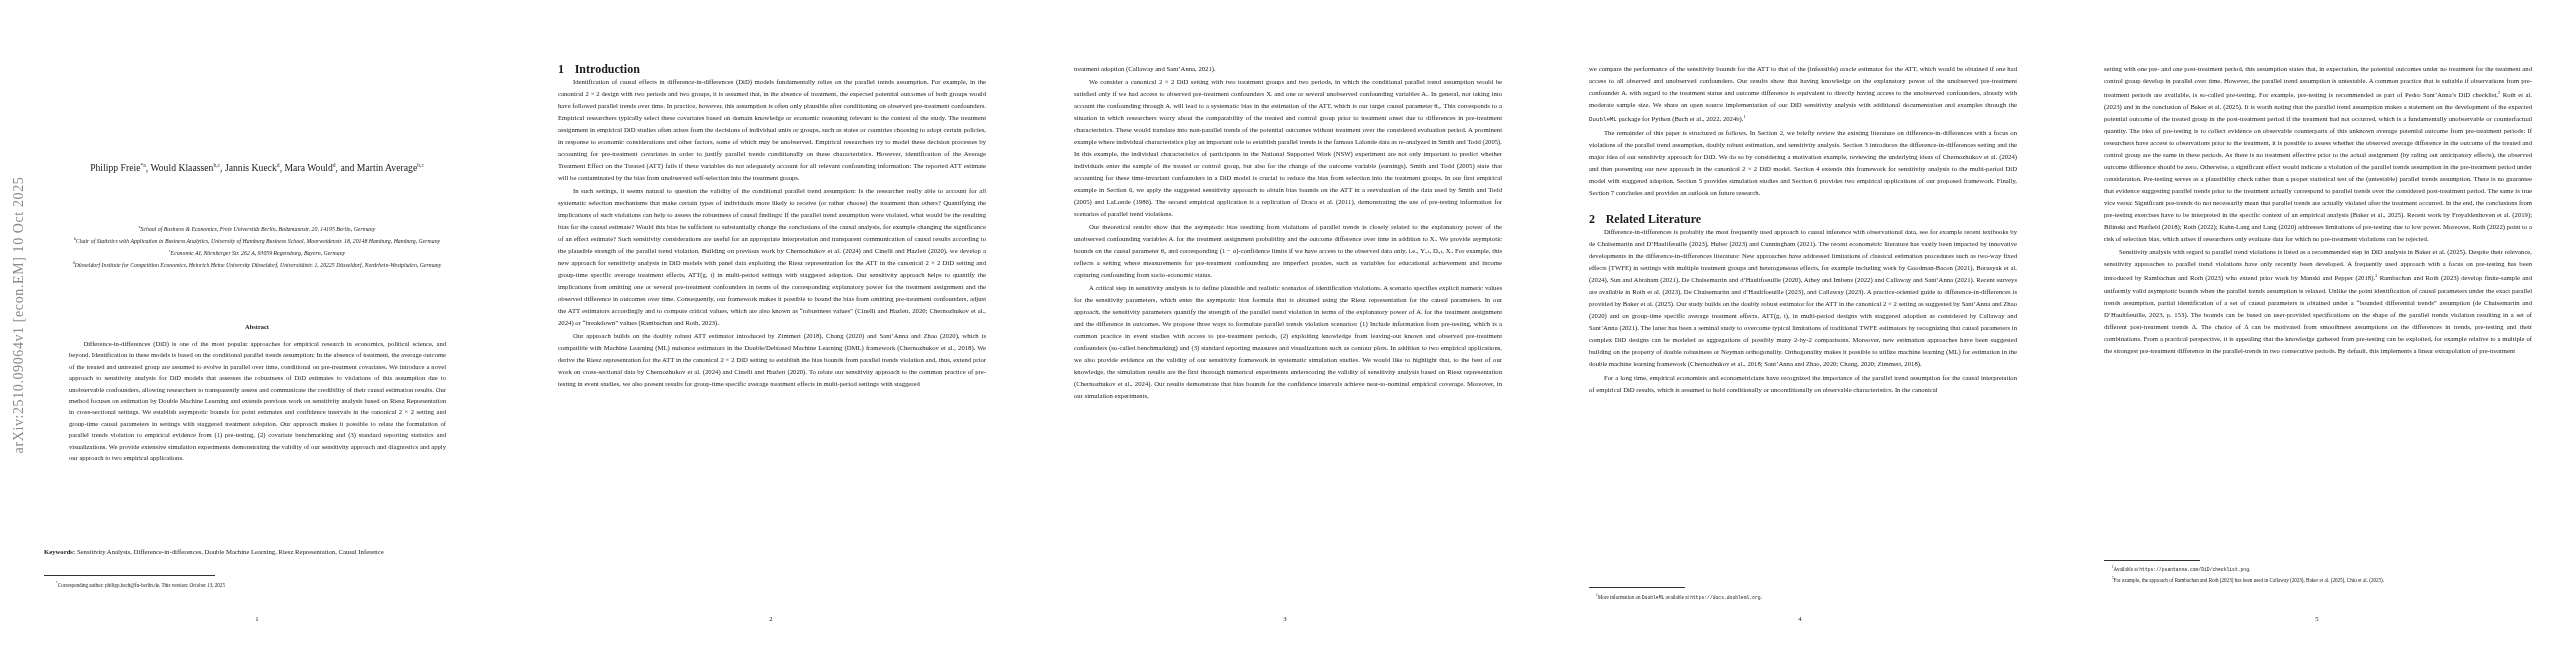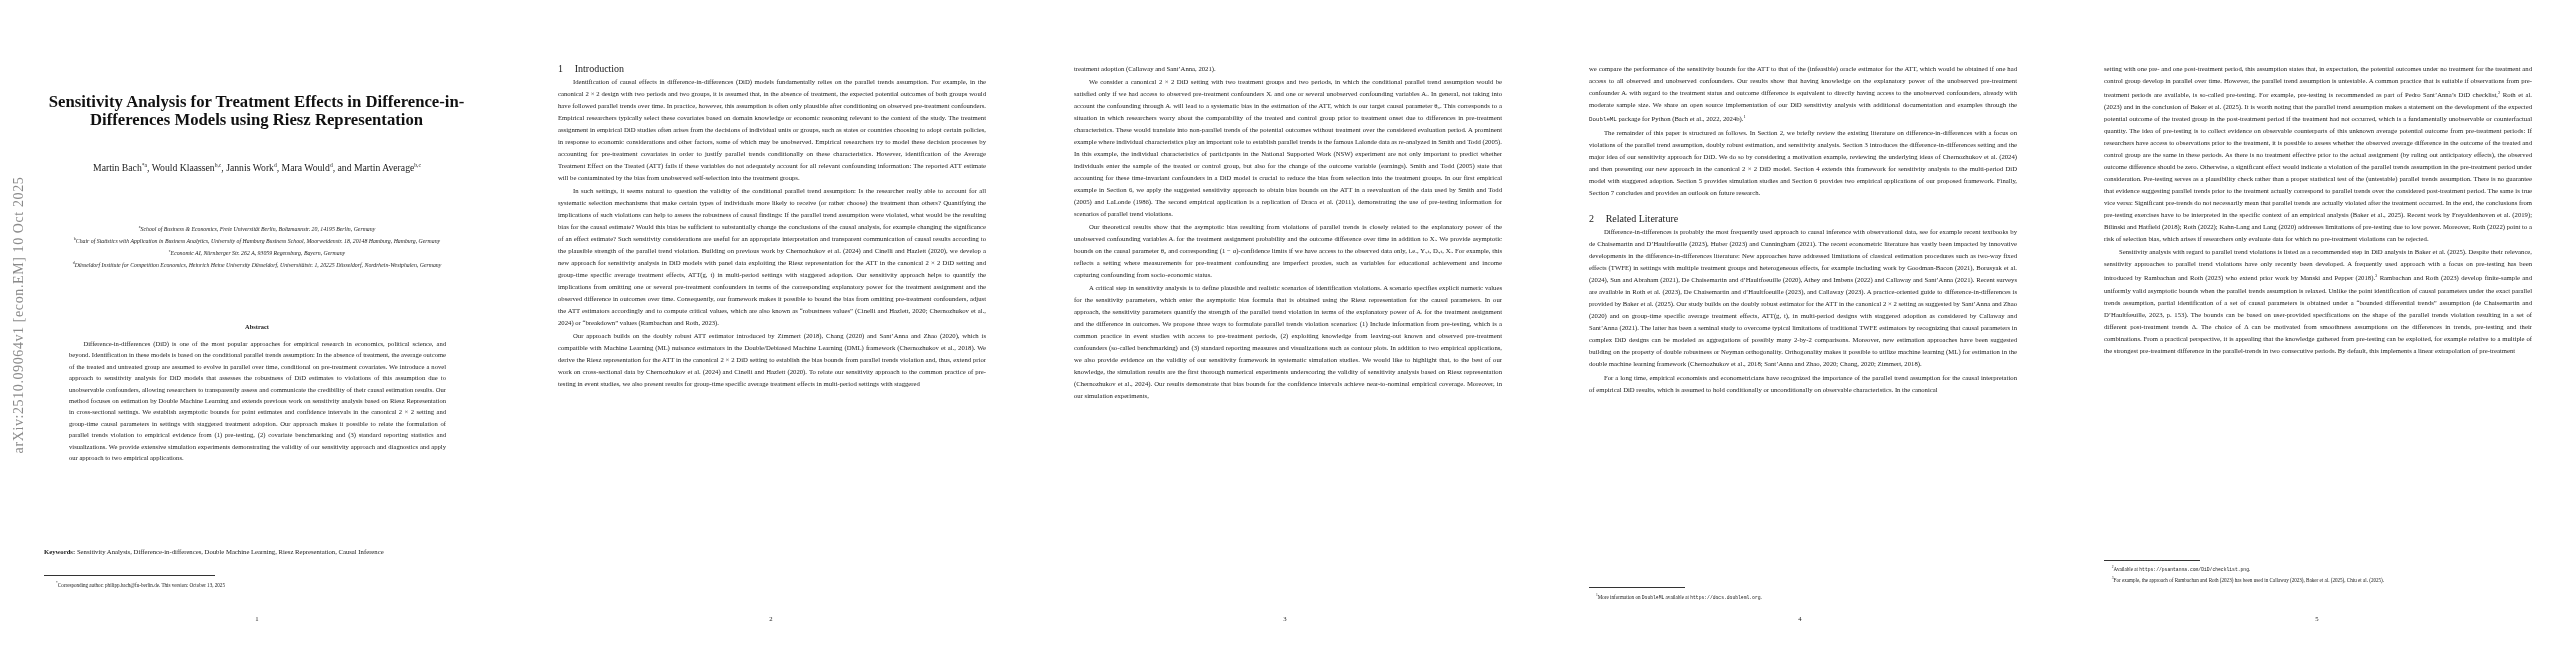--- a/index.html
+++ b/index.html
@@ -33,36 +33,35 @@
   .keywords b { font-weight:bold; }
   .fn-rule { position:absolute; height:0.6px; background:#333; width:171px; }
   .footnote { position:absolute; font-size:5.1px; line-height:9px; }
   .footnote sup { font-size:3.6px; }
   .pgnum { position:absolute; top:615px; width:100%; text-align:center; font-size:6.7px; }
 
   .body { position:absolute; width:428px; font-size:6.7px; line-height:12px;
           text-align:justify; }
   .body p { margin:0 0 1.1px 0; text-indent:15px; }
   .body p.noindent { text-indent:0; }
-  .sec { font-weight:normal; font-size:10px; margin:0 0 5.6px 0; text-indent:0 !important; }
+  .sec { font-weight:bold; font-size:12px; margin:0 0 5.6px 0; text-indent:0 !important; }
   .sec .num { display:inline-block; width:16.7px; }
   .mono { font-family:"Liberation Mono","DejaVu Sans Mono",monospace; font-size:5.8px; }
 </style>
 </head>
 <body>
 
 <div class="page p1">
   <div class="banner">arXiv:2510.09064v1  [econ.EM]  10 Oct 2025</div>
 
-  <div class="title">Sensitivity Analysis for Treatment Effects in Difference-in-Differences Models using Riesz Representation</div>
 
   <div class="authors">
-    <span>Martin Bach</span><sup>*a</sup>,
+    <span>Philipp Freie</span><sup>*a</sup>,
     <span>Would Klaassen</span><sup>b,c</sup>,
-    <span>Jannis Work</span><sup>d</sup>,
+    <span>Jannis Kueck</span><sup>d</sup>,
     <span>Mara Would</span><sup>d</sup>, and
     <span>Martin Average</span><sup>b,c</sup>
   </div>
 
   <div class="affils">
     <div><sup>a</sup><span>School of Business &amp; Economics, Freie Universität Berlin, Boltzmannstr. 20, 14195 Berlin, Germany</span></div>
     <div style="padding:0 11px;"><sup>b</sup><span>Chair of Statistics with Application in Business Analytics, University of Hamburg Business School, Moorweidenstr. 18, 20148 Hamburg, Hamburg, Germany</span></div>
     <div><sup>c</sup><span>Economic AI, Nürnberger Str. 262 A, 93059 Regensburg, Bayern, Germany</span></div>
     <div style="padding:0 5.6px;"><sup>d</sup><span>Düsseldorf Institute for Competition Economics, Heinrich Heine University Düsseldorf, Universitätstr. 1, 20225 Düsseldorf, Nordrhein-Westphalen, Germany</span></div>
   </div>

